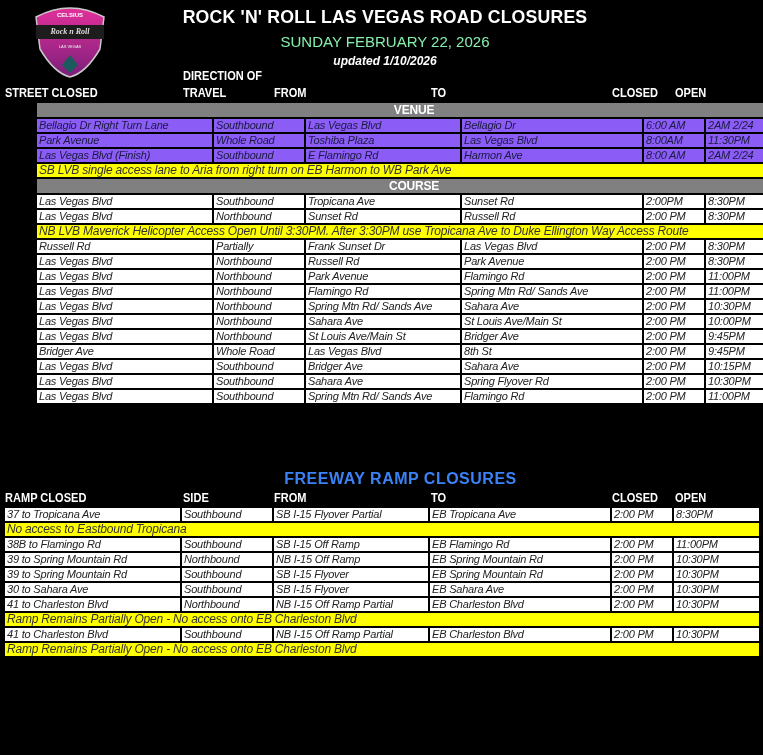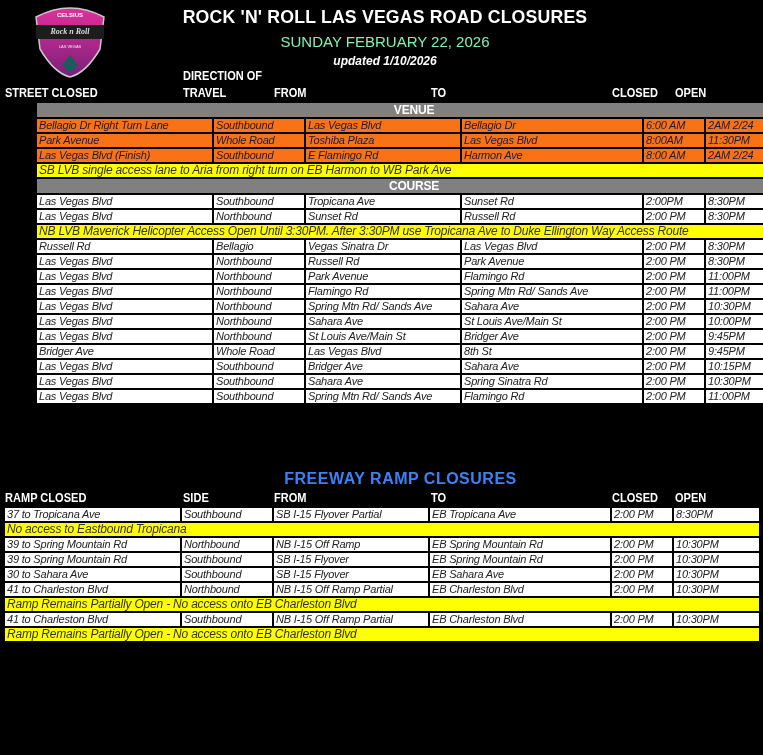--- a/index.html
+++ b/index.html
@@ -5,21 +5,21 @@
   html, body { margin:0; padding:0; background:#000; }
   body { width:763px; height:755px; overflow:hidden; position:relative; font-family:"Liberation Sans", sans-serif; }
   .logo { position:absolute; left:30px; top:3px; width:80px; height:76px; }
   .title { position:absolute; left:0; width:763px; text-align:center; color:#fff; }
   .t1 { top:6px; left:125px; width:520px; font-size:19px; font-weight:bold; transform:scaleX(0.93); letter-spacing:0.2px; }
   .t2 { top:33px; left:125px; width:520px; font-size:15px; font-weight:normal; color:#86efac; }
   .t3 { top:54px; left:125px; width:520px; font-size:12px; font-style:italic; font-weight:bold; }
   .hdr { position:absolute; color:#fff; font-weight:bold; font-size:12px; transform:scaleX(0.92); transform-origin:left; }
   table { position:absolute; left:3px; border-collapse:collapse; table-layout:fixed; width:756px; }
   td { border:2px solid #000; padding:0 2px; height:13px; font-size:11px; font-style:italic; white-space:nowrap; overflow:hidden; line-height:13px; color:#222; letter-spacing:-0.2px; }
-  tr.venue td { background:#f97316; color:#1a1a40; }
+  tr.venue td { background:#8b5cf6; color:#1a1a40; }
   tr.white td { background:#fff; }
   tr.note td { background:#ffff00; text-align:left; font-size:12px; color:#333; }
   tr.section td { background:#808080; color:#fff; font-style:normal; font-weight:bold; text-align:center; font-size:12px; height:14px; }
   .ramp-title { position:absolute; left:0; width:763px; top:470px; text-align:center; color:#3b82f6; font-weight:bold; font-size:16px; letter-spacing:0.5px;padding-left:19px; }
 </style>
 </head>
 <body>
 
 <div class="logo">
   <svg width="80" height="76" viewBox="0 0 80 76">
@@ -107,22 +107,22 @@
         <td>Sunset Rd</td>
         <td>Russell Rd</td>
         <td>2:00 PM</td>
         <td>8:30PM</td>
       </tr>
       <tr class="note">
         <td colspan="6">NB LVB Maverick Helicopter Access Open Until 3:30PM. After 3:30PM use Tropicana Ave to Duke Ellington Way Access Route</td>
       </tr>
       <tr class="white">
         <td>Russell Rd</td>
-        <td>Bellagio</td>
-        <td>Vegas Sinatra Dr</td>
+        <td>Partially</td>
+        <td>Frank Sunset Dr</td>
         <td>Las Vegas Blvd</td>
         <td>2:00 PM</td>
         <td>8:30PM</td>
       </tr>
       <tr class="white">
         <td>Las Vegas Blvd</td>
         <td>Northbound</td>
         <td>Russell Rd</td>
         <td>Park Avenue</td>
         <td>2:00 PM</td>
@@ -181,21 +181,21 @@
         <td>Southbound</td>
         <td>Bridger Ave</td>
         <td>Sahara Ave</td>
         <td>2:00 PM</td>
         <td>10:15PM</td>
       </tr>
       <tr class="white">
         <td>Las Vegas Blvd</td>
         <td>Southbound</td>
         <td>Sahara Ave</td>
-        <td>Spring Sinatra Rd</td>
+        <td>Spring Flyover Rd</td>
         <td>2:00 PM</td>
         <td>10:30PM</td>
       </tr>
       <tr class="white">
         <td>Las Vegas Blvd</td>
         <td>Southbound</td>
         <td>Spring Mtn Rd/ Sands Ave</td>
         <td>Flamingo Rd</td>
         <td>2:00 PM</td>
         <td>11:00PM</td>
@@ -226,20 +226,28 @@
         <td>Southbound</td>
         <td>SB I-15 Flyover Partial</td>
         <td>EB Tropicana Ave</td>
         <td>2:00 PM</td>
         <td>8:30PM</td>
       </tr>
       <tr class="note">
         <td colspan="6">No access to Eastbound Tropicana</td>
       </tr>
       <tr class="white">
+        <td>38B to Flamingo Rd</td>
+        <td>Southbound</td>
+        <td>SB I-15 Off Ramp</td>
+        <td>EB Flamingo Rd</td>
+        <td>2:00 PM</td>
+        <td>11:00PM</td>
+      </tr>
+      <tr class="white">
         <td>39 to Spring Mountain Rd</td>
         <td>Northbound</td>
         <td>NB I-15 Off Ramp</td>
         <td>EB Spring Mountain Rd</td>
         <td>2:00 PM</td>
         <td>10:30PM</td>
       </tr>
       <tr class="white">
         <td>39 to Spring Mountain Rd</td>
         <td>Southbound</td>

